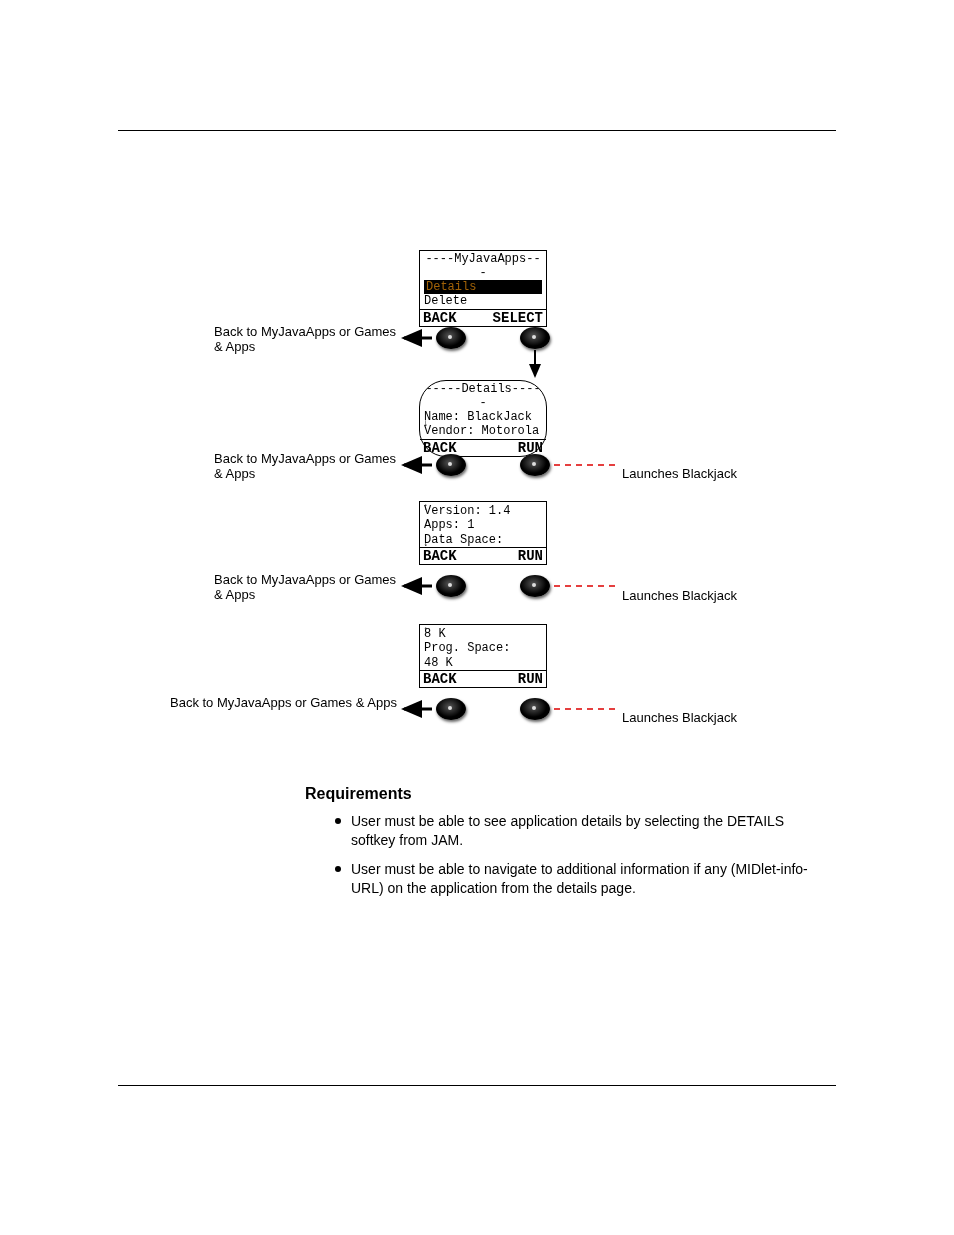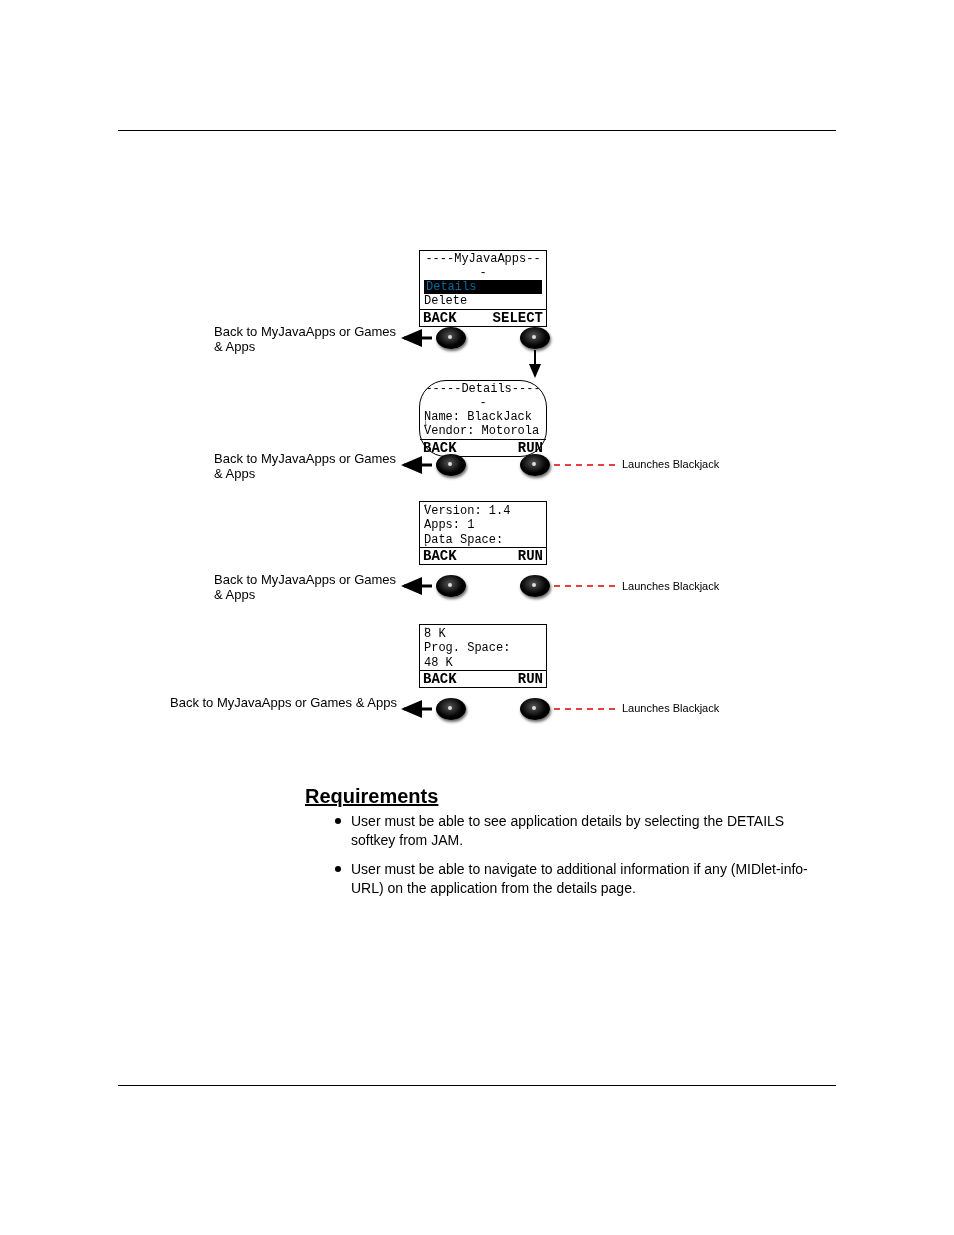--- a/index.html
+++ b/index.html
@@ -79,21 +79,21 @@
     padding: 1px 2px 0 2px;
   }
   .screen .row {
     font-family: "Courier New", monospace;
     font-size: 12px;
     padding: 0 4px;
     line-height: 1.2;
   }
   .screen .row.selected {
     background: #000;
-    color: #0369a1;
+    color: #a16207;
     margin: 0 4px;
     padding: 0 2px;
   }
   .softkeys {
     display: flex;
     justify-content: space-between;
     border-top: 1px solid #000;
     font-family: "Courier New", monospace;
     font-size: 14px;
     font-weight: bold;
@@ -121,38 +121,38 @@
 
   .label-left {
     position: absolute;
     font-size: 13px;
     text-align: left;
     width: 185px;
     line-height: 1.15;
   }
   .label-right {
     position: absolute;
-    font-size: 11px;
+    font-size: 13px;
     text-align: left;
     line-height: 1.15;
+    margin-top: 9px;
   }
 
   svg.connector {
     position: absolute;
     overflow: visible;
     pointer-events: none;
   }
 
   .section-title {
     position: absolute;
     left: 305px;
     top: 785px;
-    font-size: 20px;
+    font-size: 16px;
     font-weight: bold;
-    text-decoration: underline;
   }
   .bullets {
     position: absolute;
     left: 335px;
     top: 812px;
     width: 480px;
     font-size: 14px;
   }
   .bullets .b {
     display: flex;

